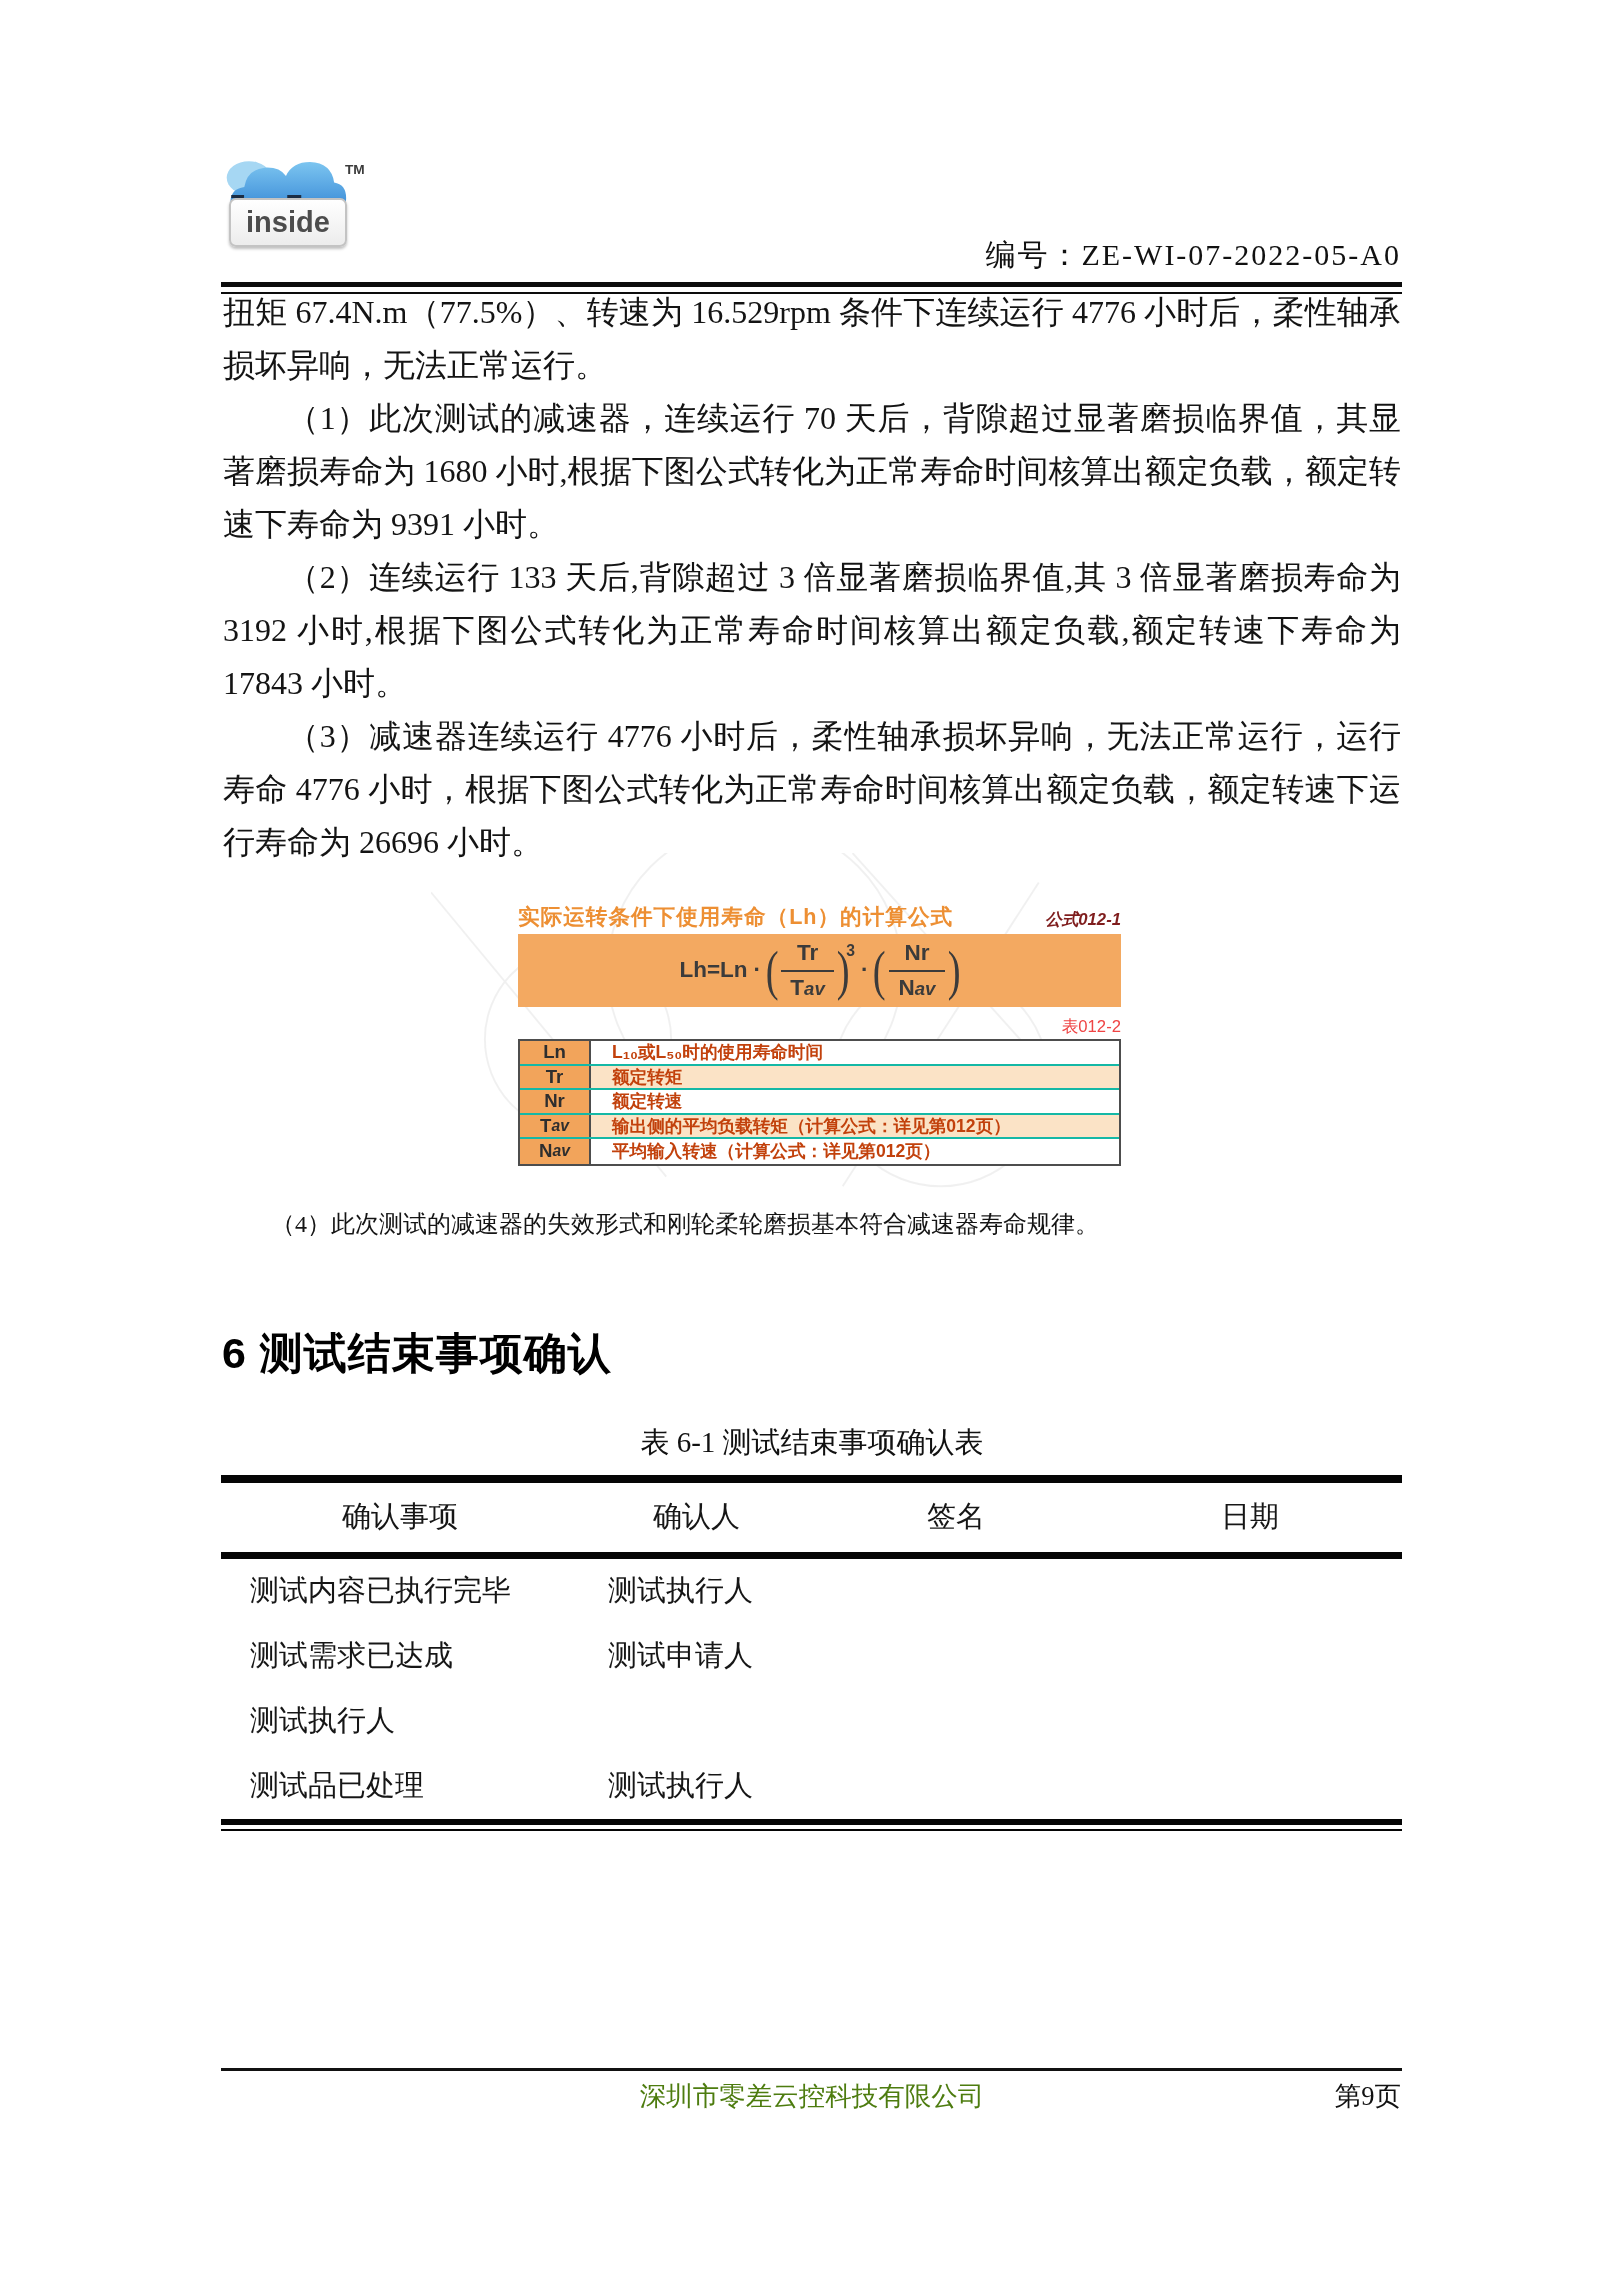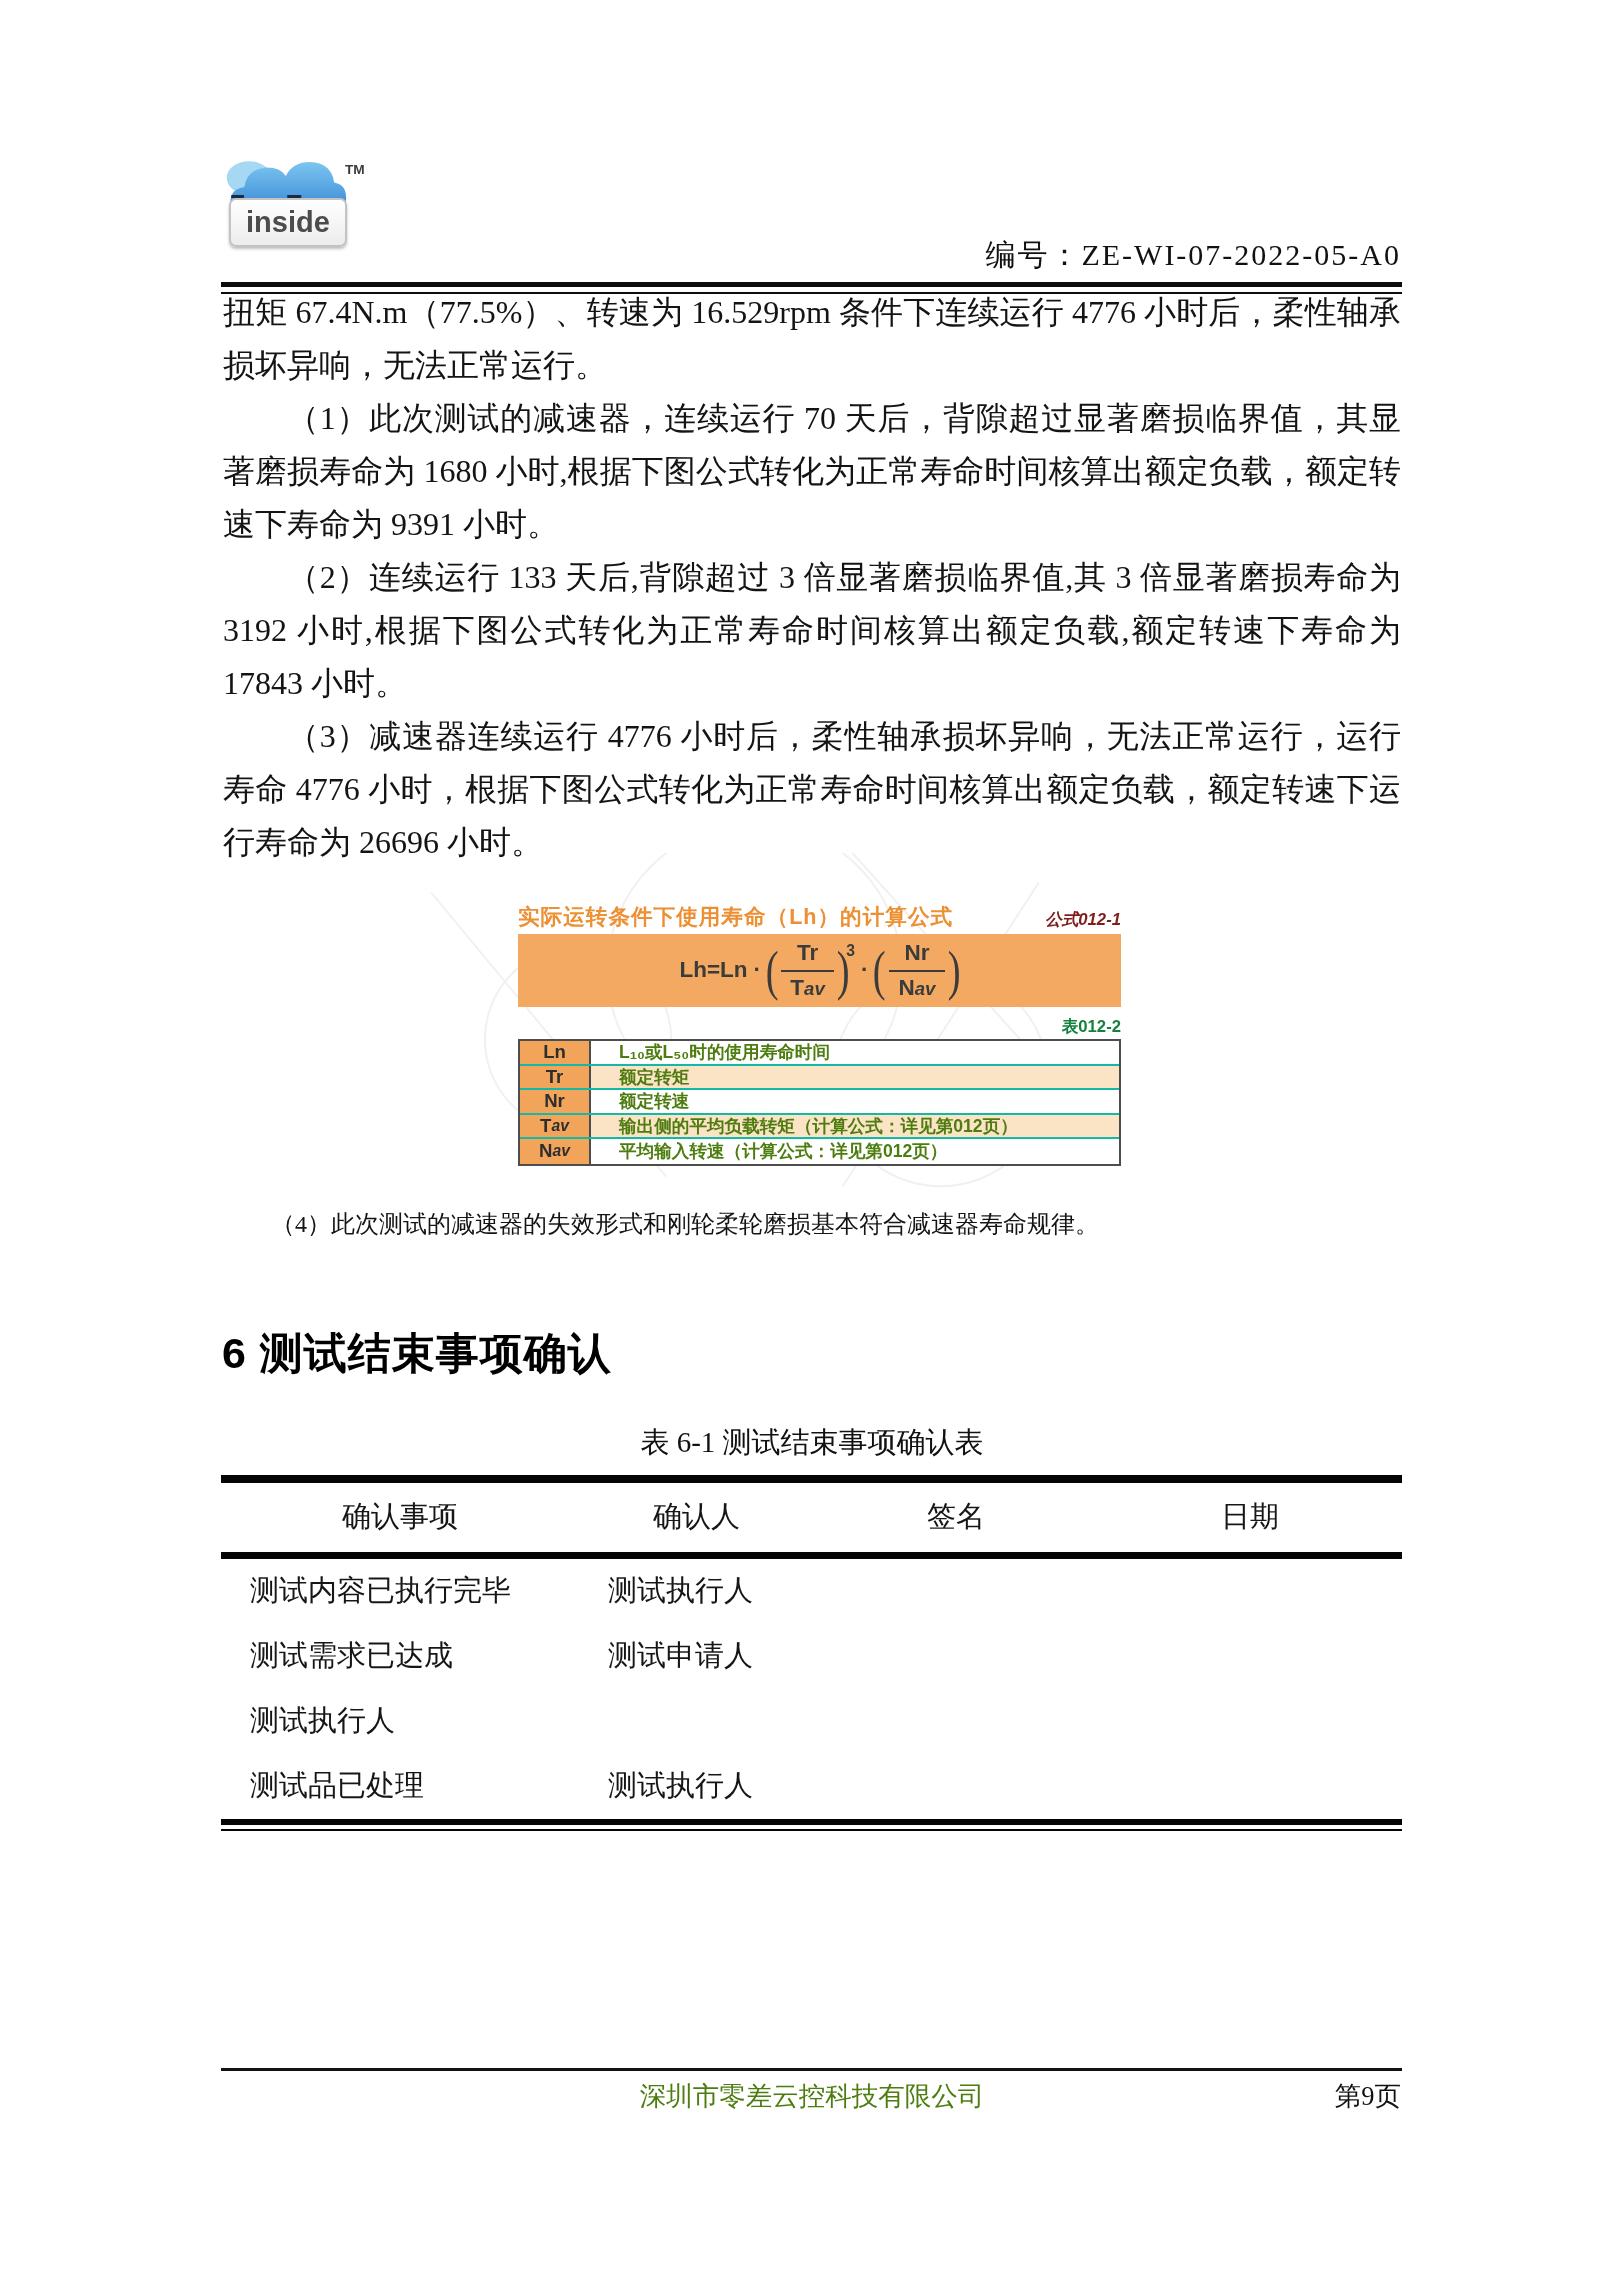--- a/index.html
+++ b/index.html
@@ -57,30 +57,30 @@
   }
   .formula { display:flex; align-items:center; font-size:22.5px; font-weight:600; color:#3b3b3b; }
   .formula .dot { margin:0 5.9px; font-weight:bold; }
   .paren { font-family:"Liberation Serif",serif; font-size:55px; font-weight:400;
            color:#3b3b3b; transform:scaleX(.7); line-height:1; margin:0 -3.9px; }
   .frac { display:inline-flex; flex-direction:column; align-items:center; margin:0 3.9px; }
   .frac .num { padding:0 15.7px 4.9px; border-bottom:2.9px solid #3b3b3b; }
   .frac .den { padding-top:2.9px; }
   .frac i { font-size:18.6px; font-weight:bold; }
   .exp { font-size:15.7px; position:relative; top:-19.6px; margin-left:-2px; font-weight:bold; }
-  .fig-ref2 { text-align:right; margin-top:7.8px; height:21.6px; font-size:16.7px; font-weight:bold; color:#15803d; }
+  .fig-ref2 { text-align:right; margin-top:7.8px; height:21.6px; font-size:16.7px; font-weight:normal; color:#ef4444; }
   .legend { margin-top:2.9px; border:2px solid #4d4d4d; }
   .lrow { display:flex; height:24.5px; border-bottom:2px solid #14b8a6; }
   .lrow:last-child { border-bottom:none; }
   .lsym { width:71px; flex:0 0 71px; background:#F2A45B; border-right:2px solid #4d4d4d;
           display:flex; align-items:center; justify-content:center;
           font-size:18.6px; font-weight:bold; color:#2e2e2e; }
   .lsym i { font-size:15.7px; font-weight:bold; }
-  .ldesc { flex:1; display:flex; align-items:center; padding-left:28px;
-           font-size:17.6px; font-weight:bold; color:#4d7c0f; background:#ffffff; }
+  .ldesc { flex:1; display:flex; align-items:center; padding-left:21px;
+           font-size:17.6px; font-weight:bold; color:#c2410c; background:#ffffff; }
   .lrow:nth-child(even) .ldesc { background:#FBE3C6; }
 
   
   .section-heading {
     position:absolute; left:222px; top:1325px;
     font-family:"Liberation Sans","DejaVu Sans",sans-serif;
     font-size:43px; font-weight:bold; color:#000; letter-spacing:1px;
   }
   .table-caption {
     position:absolute; left:223px; top:1423px; width:1178px; text-align:center;

